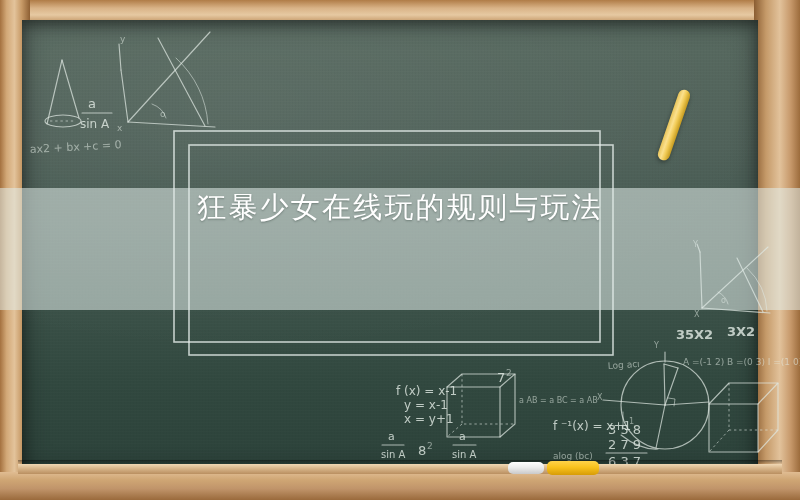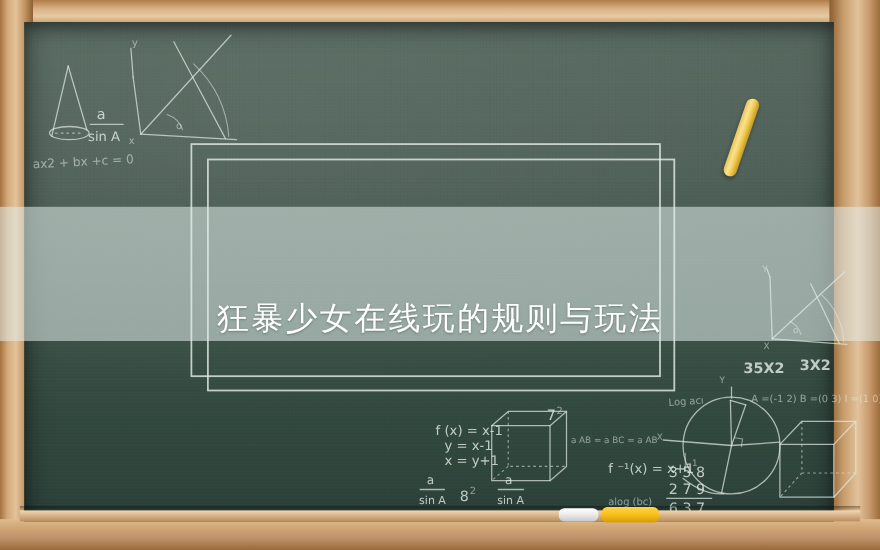--- a/index.html
+++ b/index.html
@@ -76,21 +76,21 @@
   }
 
   
   .chalk{position:absolute;left:0;top:0;width:800px;height:500px;pointer-events:none;}
   .chalk svg{display:block;}
 
   
   .band{
     position:absolute;left:0;top:188px;width:800px;height:122px;
     background:rgba(225,235,232,.56);
-    display:flex;align-items:flex-end;justify-content:center;
+    display:flex;align-items:flex-start;justify-content:center;
   }
   .band-title{
     color:#ffffff;
     font-size:29px;
     letter-spacing:2.2px;
     font-weight:400;
     white-space:nowrap;
     text-shadow:0 1px 2px rgba(40,55,50,.40);
   }
   

